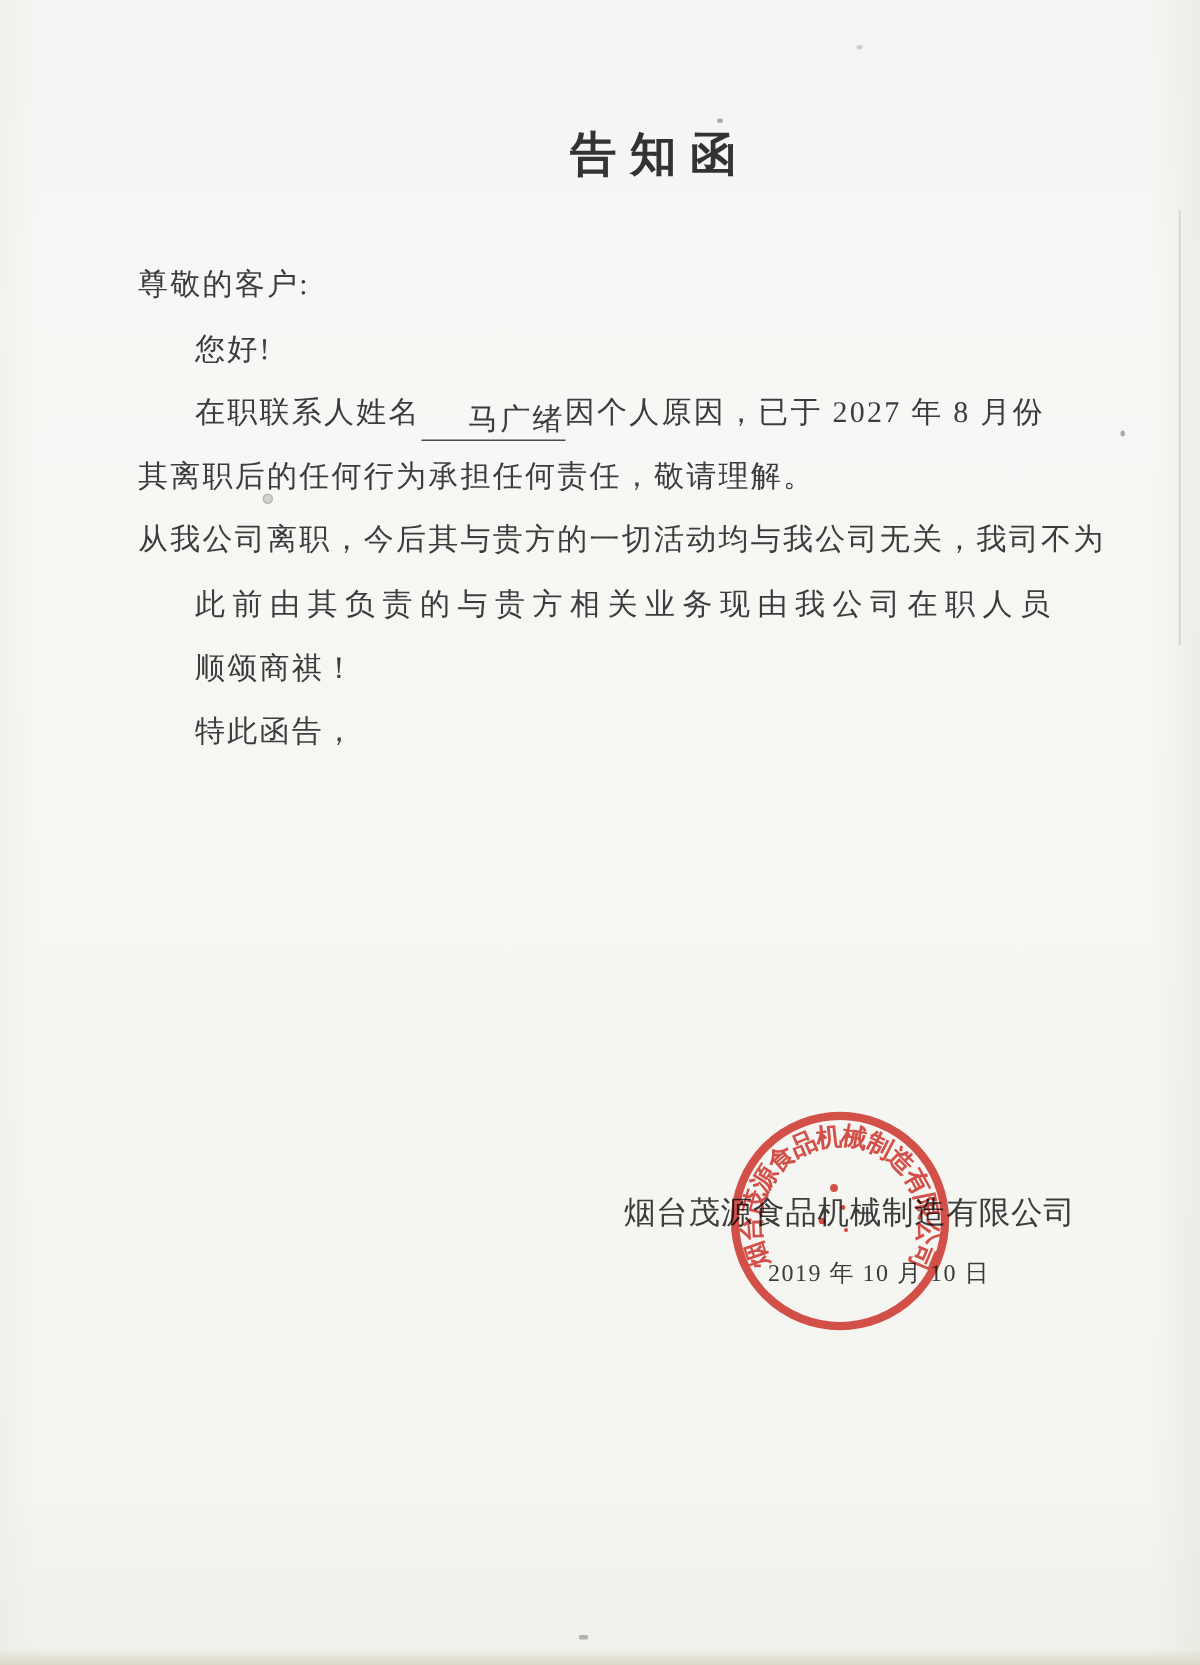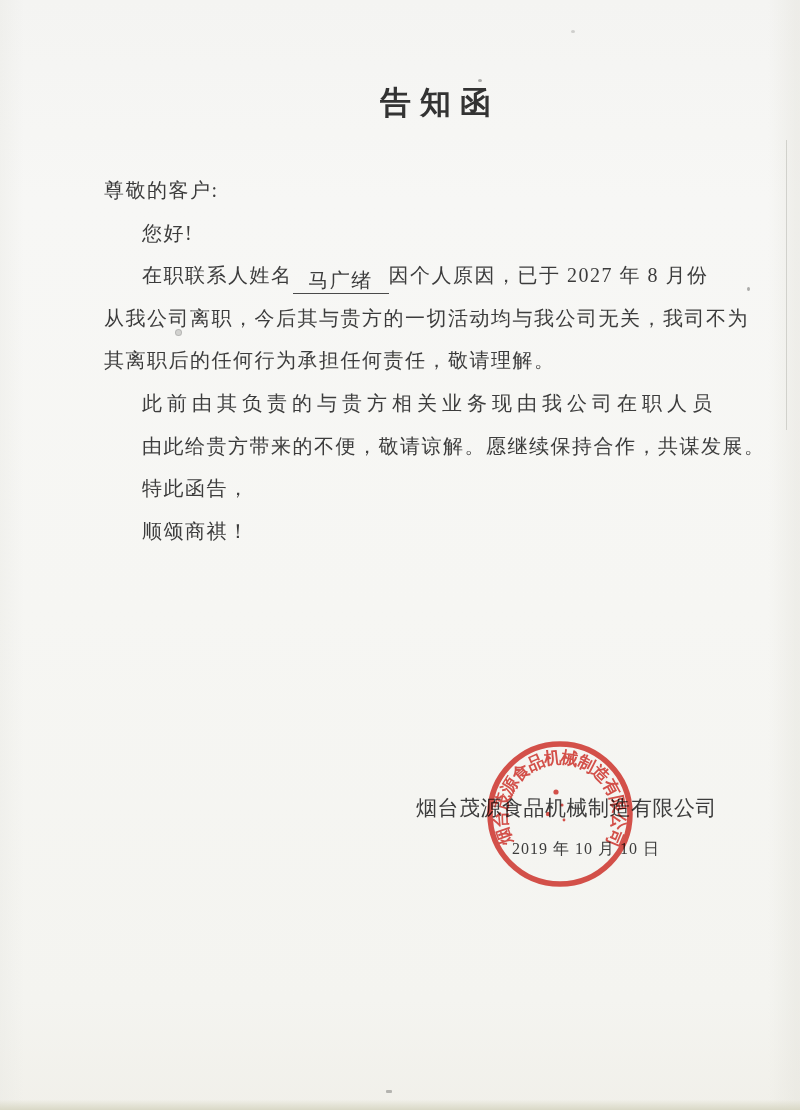--- a/index.html
+++ b/index.html
@@ -40,35 +40,35 @@
     text-align: center;
     font-size: 31px;
     font-weight: bold;
     letter-spacing: 9px;
     color: #333;
     padding-left: 40px;
   }
   .body-block {
     position: absolute;
     top: 169px;
-    left: 104px;
+    left: 92px;
     width: 640px;
   }
   .line {
     height: 42.6px;
     line-height: 42.6px;
     font-size: 20px;
     letter-spacing: 1.5px;
     white-space: nowrap;
   }
   .indent { padding-left: 38px; }
   .spread { letter-spacing: 5px; }
   .uline {
     display: inline-block;
-    text-align: center;
+    text-align: right;
     border-bottom: 1.6px solid #4a4a4a;
     line-height: 26px;
     vertical-align: -5px;
   }
   .w-name   { min-width: 96px;  }
   .w-phone1 { min-width: 150px; }
   .w-name2  { min-width: 78px;  }
   .w-phone2 { min-width: 190px; }
   .gap-period { display: inline-block; width: 34px; }
   .sig-company {
@@ -116,28 +116,27 @@
 
 <div class="scan">
 
   <div class="doc-title">告知函</div>
 
   <div class="body-block">
     <div class="line">尊敬的客户:</div>
     <div class="line indent">您好!</div>
 
     <div class="line indent"><span>在职联系人姓名</span><span class="uline w-name">马广绪</span><span>因个人原因，已于 2027 年 8 月份</span></div>
+    <div class="line">其离职后的任何行为承担任何责任，敬请理解。</div>
     <div class="line">从我公司离职，今后其与贵方的一切活动均与我公司无关，我司不为</div>
-    <div class="line">其离职后的任何行为承担任何责任，敬请理解。</div>
 
     <div class="line indent spread">此前由其负责的与贵方相关业务现由我公司在职人员</div>
 
-    <div class="line indent">由此给贵方带来的不便，敬请谅解。愿继续保持合作，共谋发展。</div>
+    <div class="line indent">顺颂商祺！</div>
     <div class="line indent">特此函告，</div>
-    <div class="line indent">顺颂商祺！</div>
   </div>
 
   <div class="sig-company">烟台茂源食品机械制造有限公司</div>
   <div class="sig-date">2019 年 10 月 10 日</div>
 
   <svg class="seal" viewBox="0 0 208 208" xmlns="http://www.w3.org/2000/svg">
     <circle cx="104" cy="104" r="70" fill="none" stroke="#d9443e" stroke-width="5.5"></circle>
     <defs>
       <path id="sealArc" d="M 57.3,132.2 A 53.3,53.3 0 1 1 150.7,132.2" fill="none"></path>
     </defs>

